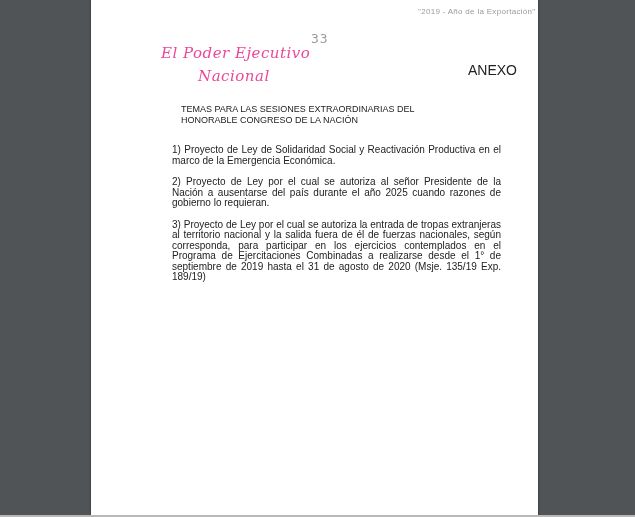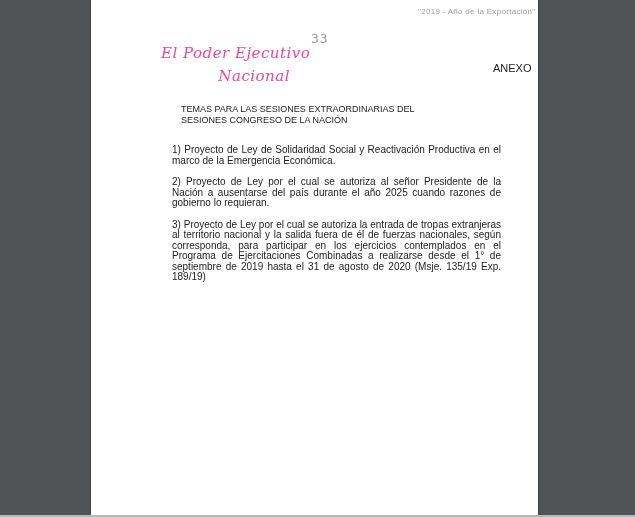--- a/index.html
+++ b/index.html
@@ -62,28 +62,27 @@
       left: 38px;
       top: 42px;
       font-family: "DejaVu Serif", serif;
       font-style: italic;
       color: #ec4899;
       font-size: 15px;
       line-height: 23px;
       margin-left: 32px;
     }
     .logo .line1 { display: block; letter-spacing: 0.5px; }
-    .logo .line2 { display: block; padding-left: 37px; letter-spacing: 0.5px; text-align: center; }
+    .logo .line2 { display: block; padding-left: 37px; letter-spacing: 0.5px; }
     .anexo {
       position: absolute;
       left: 377px;
       top: 62px;
-      font-size: 11px;
+      font-size: 14px;
       color: #222;
-      margin-left: 25px;
     }
     .title {
       position: absolute;
       left: 90px;
       top: 104px;
       width: 310px;
       text-align: left;
       font-size: 9px;
       line-height: 10.5px;
       color: #222;
@@ -109,21 +108,21 @@
   <div class="page">
     <div class="motto">"2019 - Año de la Exportación"</div>
     <div class="folio">33</div>
     <div class="logo">
       <span class="line1">El Poder Ejecutivo</span>
       <span class="line2">Nacional</span>
     </div>
     <div class="anexo">ANEXO</div>
     <div class="title">
       <div>TEMAS PARA LAS SESIONES EXTRAORDINARIAS DEL</div>
-      <div>SESIONES CONGRESO DE LA NACIÓN</div>
+      <div>HONORABLE CONGRESO DE LA NACIÓN</div>
     </div>
     <div class="items">
       <p class="item">1) Proyecto de Ley de Solidaridad Social y Reactivación Productiva en el marco de la Emergencia Económica.</p>
       <p class="item">2) Proyecto de Ley por el cual se autoriza al señor Presidente de la Nación a ausentarse del país durante el año 2025 cuando razones de gobierno lo requieran.</p>
       <p class="item">3) Proyecto de Ley por el cual se autoriza la entrada de tropas extranjeras al territorio nacional y la salida fuera de él de fuerzas nacionales, según corresponda, para participar en los ejercicios contemplados en el Programa de Ejercitaciones Combinadas a realizarse desde el 1° de septiembre de 2019 hasta el 31 de agosto de 2020 (Msje. 135/19 Exp. 189/19)</p>
     </div>
   </div>
 </div>
 <div class="bottom-bar"></div>
 

